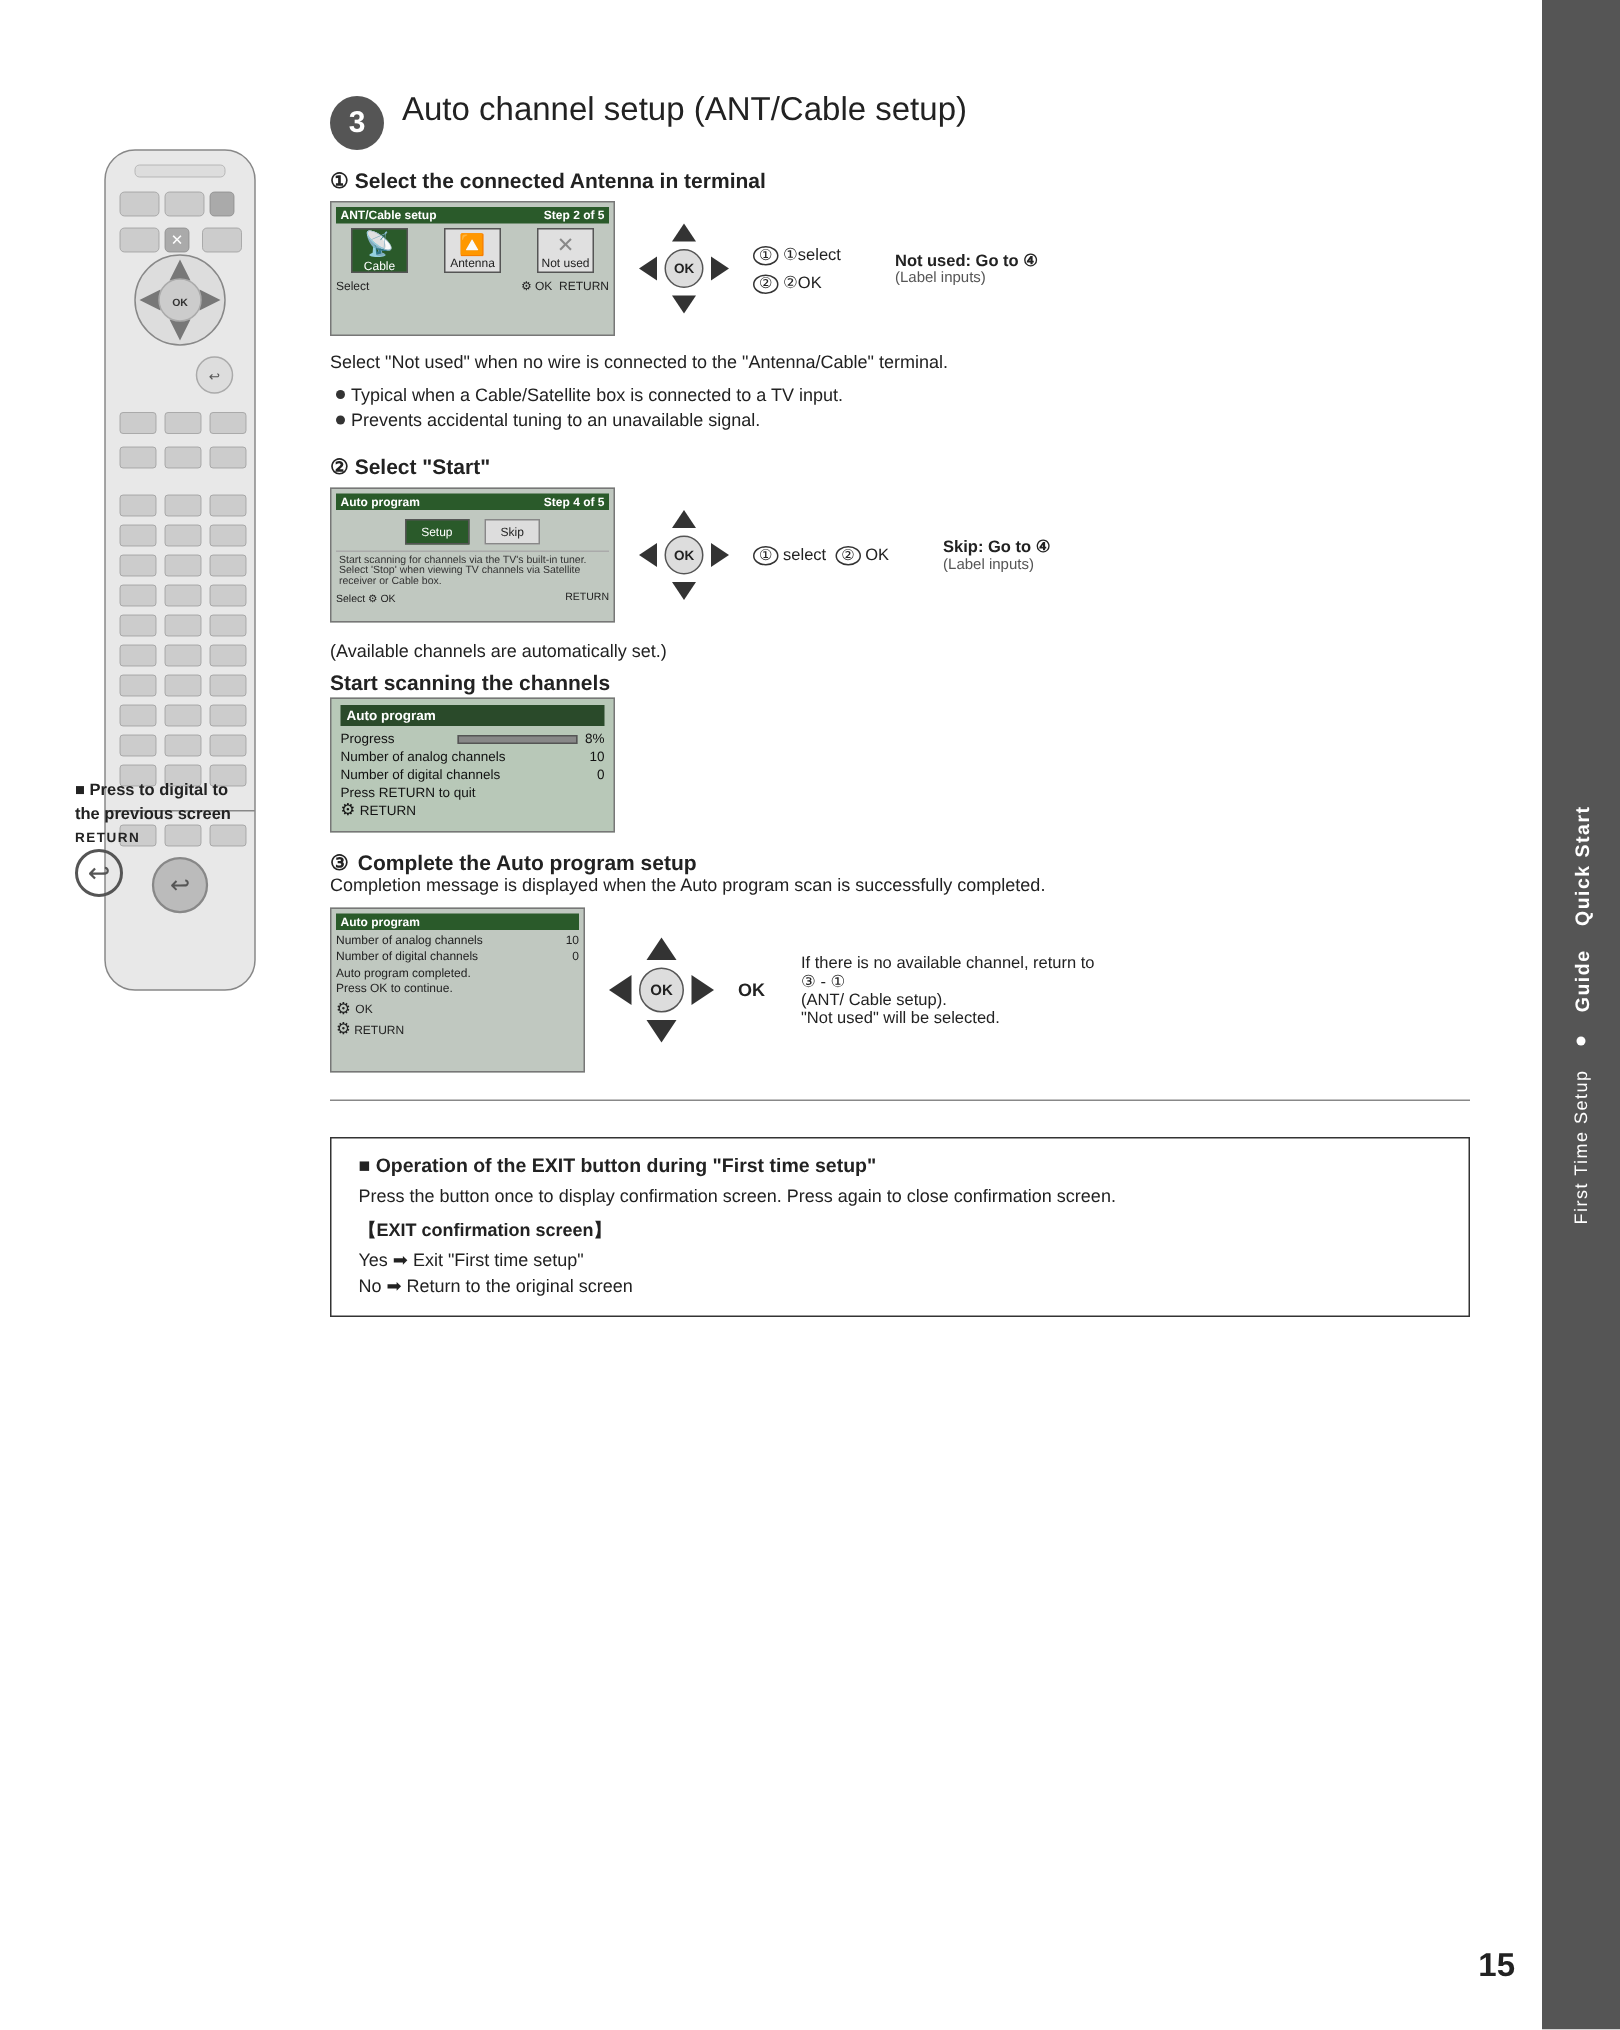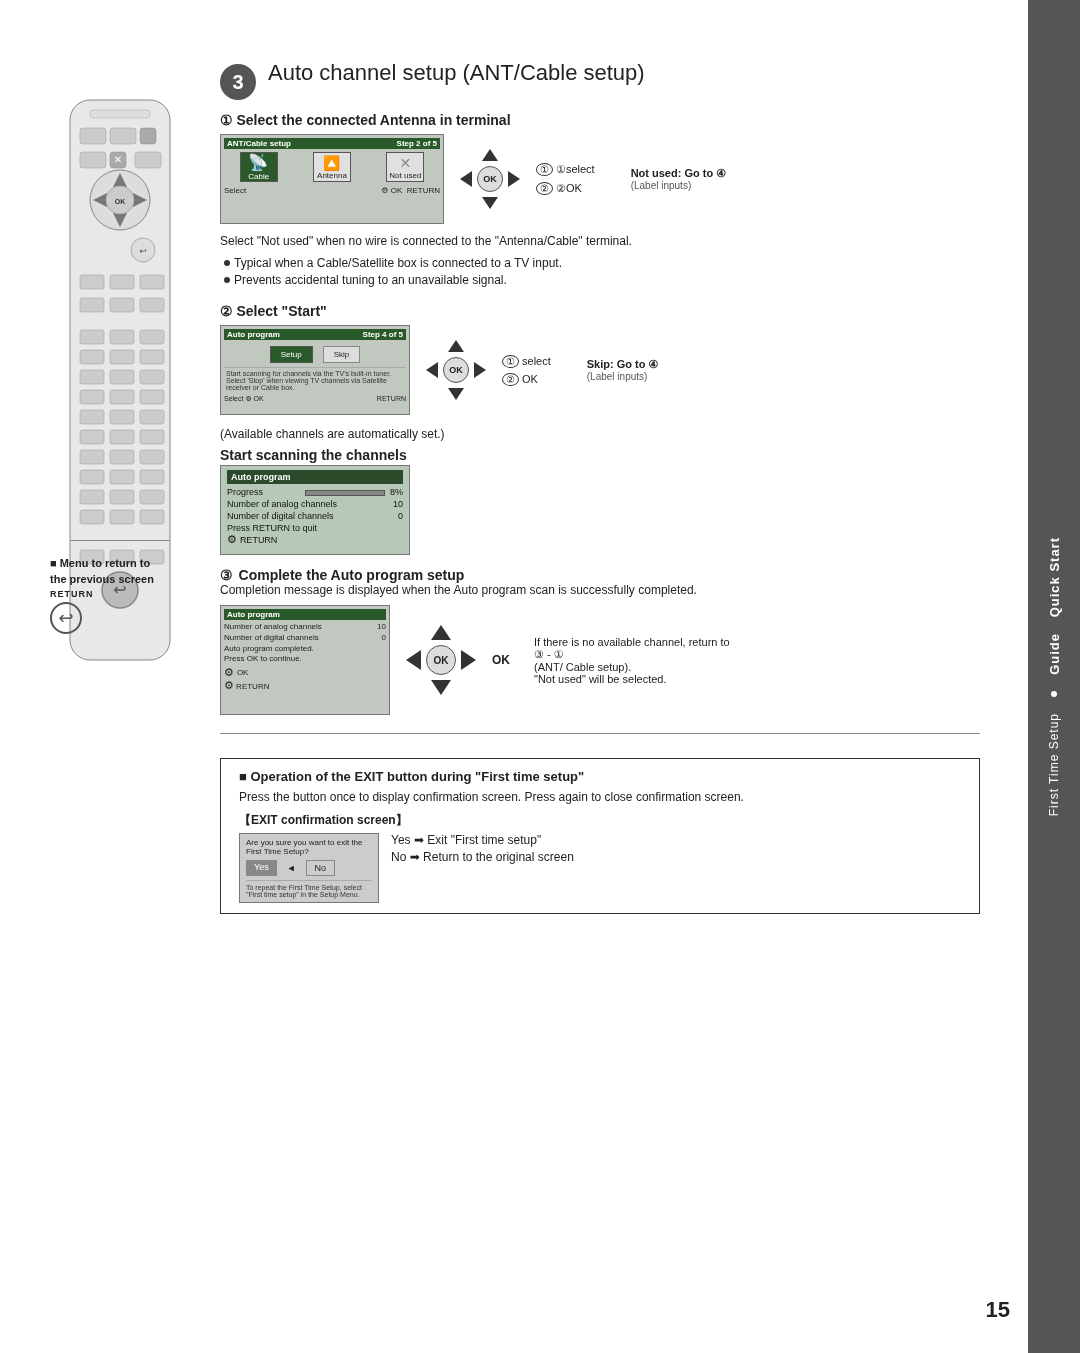--- a/index.html
+++ b/index.html
@@ -370,21 +370,21 @@
       font-size: 12px;
     }
 
     .yes-no-labels div {
       margin-bottom: 3px;
     }
 
     
     .ant-cable-screen {
       background: #c0c8c0;
-      width: 224px;
+      width: 190px;
       height: 90px;
       border: 1px solid #777;
       position: relative;
       font-size: 8px;
       padding: 3px;
     }
 
     .ant-title-bar {
       background: #2a5a2a;
       color: #fff;
@@ -674,21 +674,21 @@
         <rect x="25" y="460" width="24" height="14" rx="2" class="remote-btn"></rect>
         <rect x="55" y="460" width="24" height="14" rx="2" class="remote-btn"></rect>
         <rect x="85" y="460" width="24" height="14" rx="2" class="remote-btn"></rect>
 
         <circle cx="65" cy="500" r="18" fill="#bbb" stroke="#888" stroke-width="1.5"></circle>
         <text x="65" y="505" font-size="16" fill="#555" text-anchor="middle">↩</text>
       </svg>
 
       <div style="position:absolute; bottom:280px; left:10px; width:130px;">
         <div style="font-size:11px; font-weight:bold; line-height:1.4;">
-          <span>■ Menu to return to</span><br>
+          <span>■ Press to digital to</span><br>
           <span>the previous screen</span>
         </div>
         <div style="font-size:9px; font-weight:bold; letter-spacing:1px; margin-top:2px;">RETURN</div>
         <div style="width:32px;height:32px;border:2px solid #555;border-radius:50%;display:flex;align-items:center;justify-content:center;font-size:18px;color:#555;margin-top:3px;">↩</div>
       </div>
     </div>
 
     <div class="content-area">
 
       <div class="step-header">
@@ -785,21 +785,21 @@
           <div style="display:flex;flex-direction:column;align-items:center;">
             <div class="dpad-arrows">
               <div class="dpad-up"></div>
               <div class="dpad-down"></div>
               <div class="dpad-left"></div>
               <div class="dpad-right"></div>
               <div class="dpad-ok-center">OK</div>
             </div>
           </div>
 
-          <div style="display:flex;flex-direction:column;gap:6px;">
+          <div style="display:flex;flex-direction:row;gap:6px;">
             <div style="font-size:11px;">
               <span style="border:1px solid #333;border-radius:50%;padding:0 3px;font-size:10px;">①</span>
               <span> select</span>
             </div>
             <div style="font-size:11px;">
               <span style="border:1px solid #333;border-radius:50%;padding:0 3px;font-size:10px;">②</span>
               <span>OK</span>
             </div>
           </div>
 
@@ -895,29 +895,20 @@
       </div>
 
       <div class="horiz-rule"></div>
 
       <div class="bottom-note">
         <div class="bottom-note-title">■ Operation of the EXIT button during "First time setup"</div>
         <div style="font-size:12px;margin-bottom:6px;">Press the button once to display confirmation screen. Press again to close confirmation screen.</div>
         <div class="exit-conf-title">【EXIT confirmation screen】</div>
         <div class="exit-conf-row">
 
-          <div class="exit-screen-mockup">
-            <div style="font-size:8px;margin-bottom:4px;">Are you sure you want to exit the First Time Setup?</div>
-            <div class="yes-no-row">
-              <div class="yes-btn">Yes</div>
-              <div style="font-size:9px;display:flex;align-items:center;">◄</div>
-              <div class="no-btn">No</div>
-            </div>
-            <div style="font-size:7px;color:#333;margin-top:4px;border-top:1px solid #aaa;padding-top:3px;">To repeat the First Time Setup, select "First time setup" in the Setup Menu.</div>
-          </div>
 
           <div class="yes-no-labels">
             <div>Yes ➡ Exit "First time setup"</div>
             <div>No ➡ Return to the original screen</div>
           </div>
         </div>
       </div>
 
     </div>
   </div>

